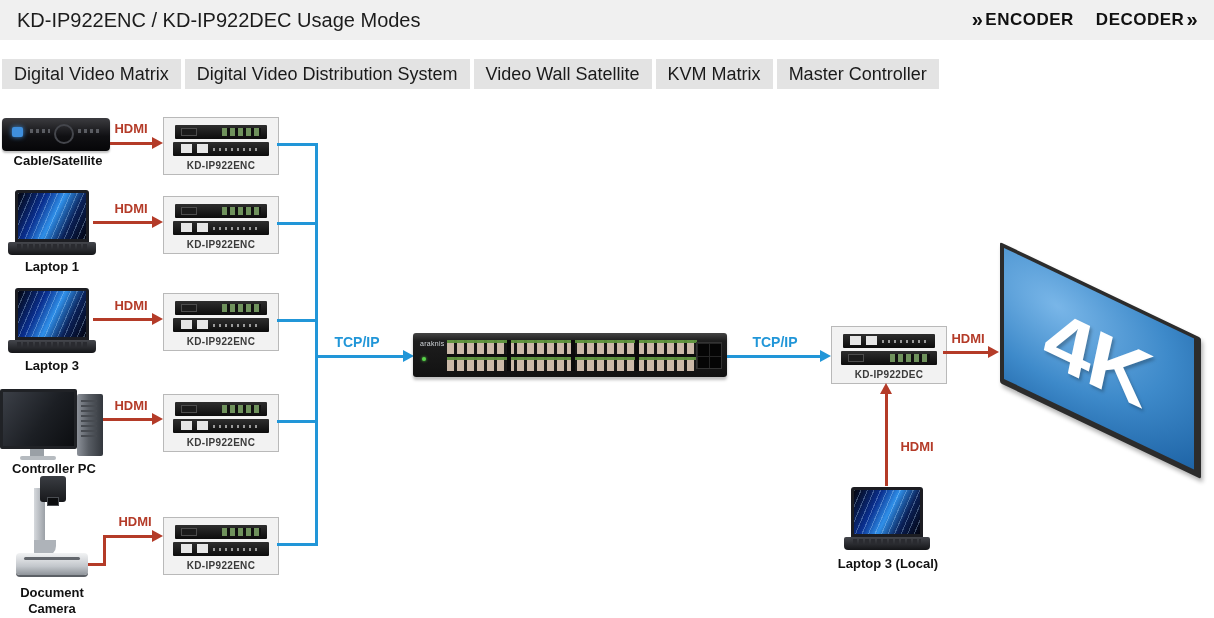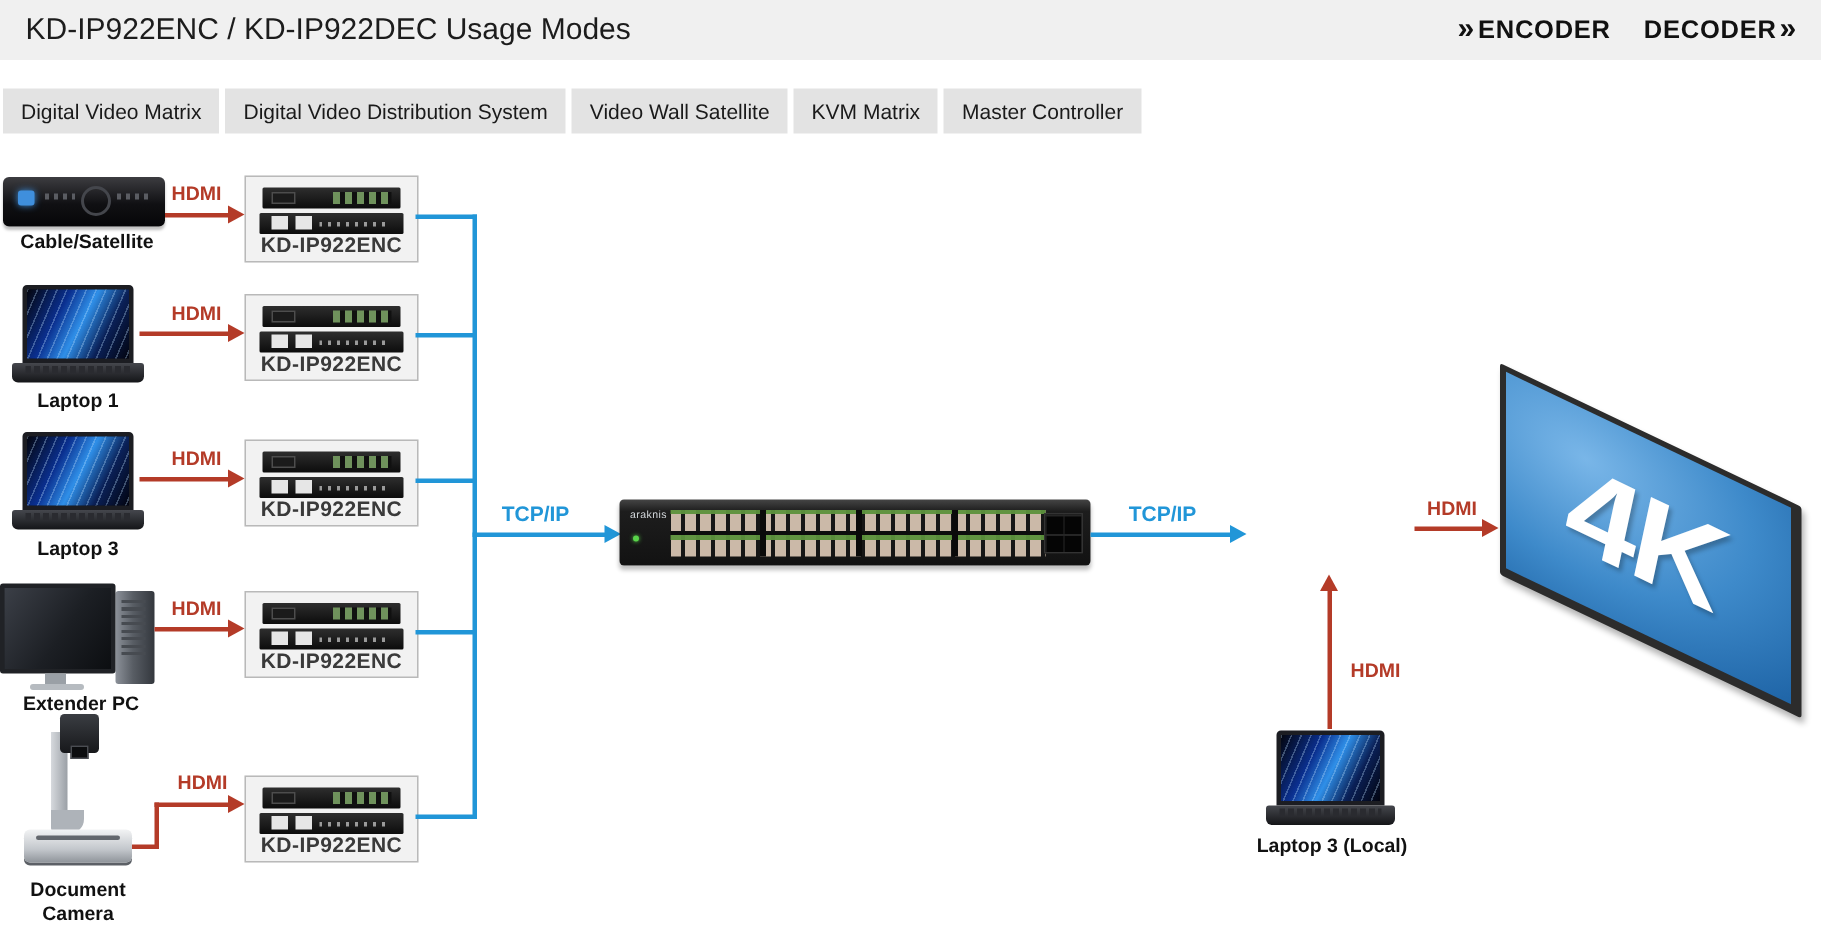--- a/index.html
+++ b/index.html
@@ -9,21 +9,21 @@
   
   .titlebar{position:absolute;left:0;top:0;width:1214px;height:40px;background:#f0f0f0;}
   .page-title{position:absolute;left:17px;top:0;line-height:40px;font-size:20px;color:#1c1c1c;}
   .enc-dec{position:absolute;right:16px;top:0;height:40px;display:flex;align-items:center;gap:22px;}
   .enc-dec .lbl{font-size:17px;font-weight:700;letter-spacing:.5px;color:#111;display:flex;align-items:center;gap:2px;}
   .enc-dec .gl{font-size:20px;font-weight:700;line-height:1;position:relative;top:-1px;}
 
   
   .tabs{position:absolute;left:2px;top:59px;display:flex;gap:4px;}
   .tab{height:30px;display:flex;align-items:center;padding:0 12px;background:#e3e3e3;
-       font-size:14px;color:#1a1a1a;white-space:nowrap;cursor:pointer;}
+       font-size:18px;color:#1a1a1a;white-space:nowrap;cursor:pointer;}
   .tab.active{background:var(--tab-active-bg,#1a79c2);color:#fff;}
 
   
   .hline,.vline{position:absolute;}
   .hline{height:3px;} .vline{width:3px;}
   .red{background:var(--hdmi-red,#b43b28);}
   .blue{background:var(--accent-blue,#2196d8);}
   .ah{position:absolute;width:0;height:0;}
   .ah.r.red-a{border-top:6px solid transparent;border-bottom:6px solid transparent;border-left:11px solid var(--hdmi-red,#b43b28);}
   .ah.r.blue-a{border-top:6px solid transparent;border-bottom:6px solid transparent;border-left:11px solid var(--accent-blue,#2196d8);}
@@ -39,21 +39,21 @@
   .unit{position:absolute;width:114px;background:#f2f2f2;border:1px solid #b9b9b9;}
   .unit .strip{position:absolute;left:11px;width:92px;height:14px;background:linear-gradient(#2e2e2e,#0c0c0c);border-radius:1px;}
   .unit .strip.wide{left:9px;width:96px;}
   .strip .scr{position:absolute;left:7%;top:3px;width:17%;height:8px;background:#1b1b1b;border:1px solid #4d4d4d;box-sizing:border-box;}
   .strip .grn{position:absolute;right:7%;top:3px;width:42%;height:8px;
               background:repeating-linear-gradient(90deg,#6f925c 0 5px,#101010 5px 8px);}
   .strip .eth{position:absolute;left:8%;top:2px;width:11px;height:9px;background:#e6e6e6;box-shadow:16px 0 0 #e6e6e6;}
   .strip .dots{position:absolute;left:42%;top:6px;width:48%;height:3px;
                background:repeating-linear-gradient(90deg,#9a9a9a 0 2px,transparent 2px 6px);}
   .unit .ulabel{position:absolute;left:0;bottom:3px;width:100%;text-align:center;
-                font-size:14px;font-weight:700;color:#3a3a3a;letter-spacing:.3px;}
+                font-size:10px;font-weight:700;color:#3a3a3a;letter-spacing:.3px;}
 
   
   .stb{position:absolute;left:2px;top:118px;width:108px;height:33px;border-radius:4px;
        background:linear-gradient(#3c3c40,#101013 55%,#060608);box-shadow:0 2px 2px rgba(0,0,0,.25);}
   .stb .ic{position:absolute;left:10px;top:9px;width:11px;height:10px;background:#3f8fdd;border-radius:2px;box-shadow:0 0 5px #3f8fdd;}
   .stb .knob{position:absolute;left:52px;top:6px;width:16px;height:16px;border:2px solid #44464c;border-radius:50%;}
   .stb .btns{position:absolute;left:28px;top:11px;width:20px;height:4px;
              background:repeating-linear-gradient(90deg,#5a5c62 0 3px,transparent 3px 6px);}
   .stb .btns2{position:absolute;left:76px;top:11px;width:24px;height:4px;
              background:repeating-linear-gradient(90deg,#5a5c62 0 3px,transparent 3px 6px);}
@@ -170,21 +170,21 @@
   <div>
     <div class="pc-tower">
         <div class="vents"></div>
       </div>
     <div class="pc-mon">
         <div class="glass"></div>
       </div>
     <div class="pc-stand"></div>
     <div class="pc-foot"></div>
   </div>
-  <div class="cap" style="left:2px;top:461px;width:104px;">Extender PC</div>
+  <div class="cap" style="left:2px;top:461px;width:104px;">Controller PC</div>
 
   <div>
     <div class="dc-arm"></div>
     <div class="dc-elbow"></div>
     <div class="dc-head"></div>
     <div class="dc-lens"></div>
     <div class="dc-base">
         <div class="slot"></div>
       </div>
   </div>
@@ -282,20 +282,31 @@
     <div class="brand">araknis</div>
     <div class="led"></div>
     <div class="ports"></div>
     <div class="sfp"></div>
   </div>
 
   <div class="hline blue" style="left:727px;top:355px;width:93px;"></div>
   <div class="ah r blue-a" style="left:820px;top:350px;"></div>
   <div class="conn-label blue-t" style="left:740px;top:334px;width:70px;">TCP/IP</div>
 
+  <div class="unit" style="left:831px;top:326px;height:56px;">
+    <div class="strip" style="top:7px;">
+        <span class="eth"></span>
+        <span class="dots"></span>
+      </div>
+    <div class="strip wide" style="top:24px;">
+        <span class="scr"></span>
+        <span class="grn"></span>
+      </div>
+    <div class="ulabel">KD-IP922DEC</div>
+  </div>
 
   <div class="hline red" style="left:943px;top:351px;width:45px;"></div>
   <div class="ah r red-a" style="left:988px;top:346px;"></div>
   <div class="conn-label red-t" style="left:942px;top:331px;width:52px;">HDMI</div>
 
   <div class="tv">
     <div class="screen">
       <span class="badge">4K</span>
     </div>
   </div>

